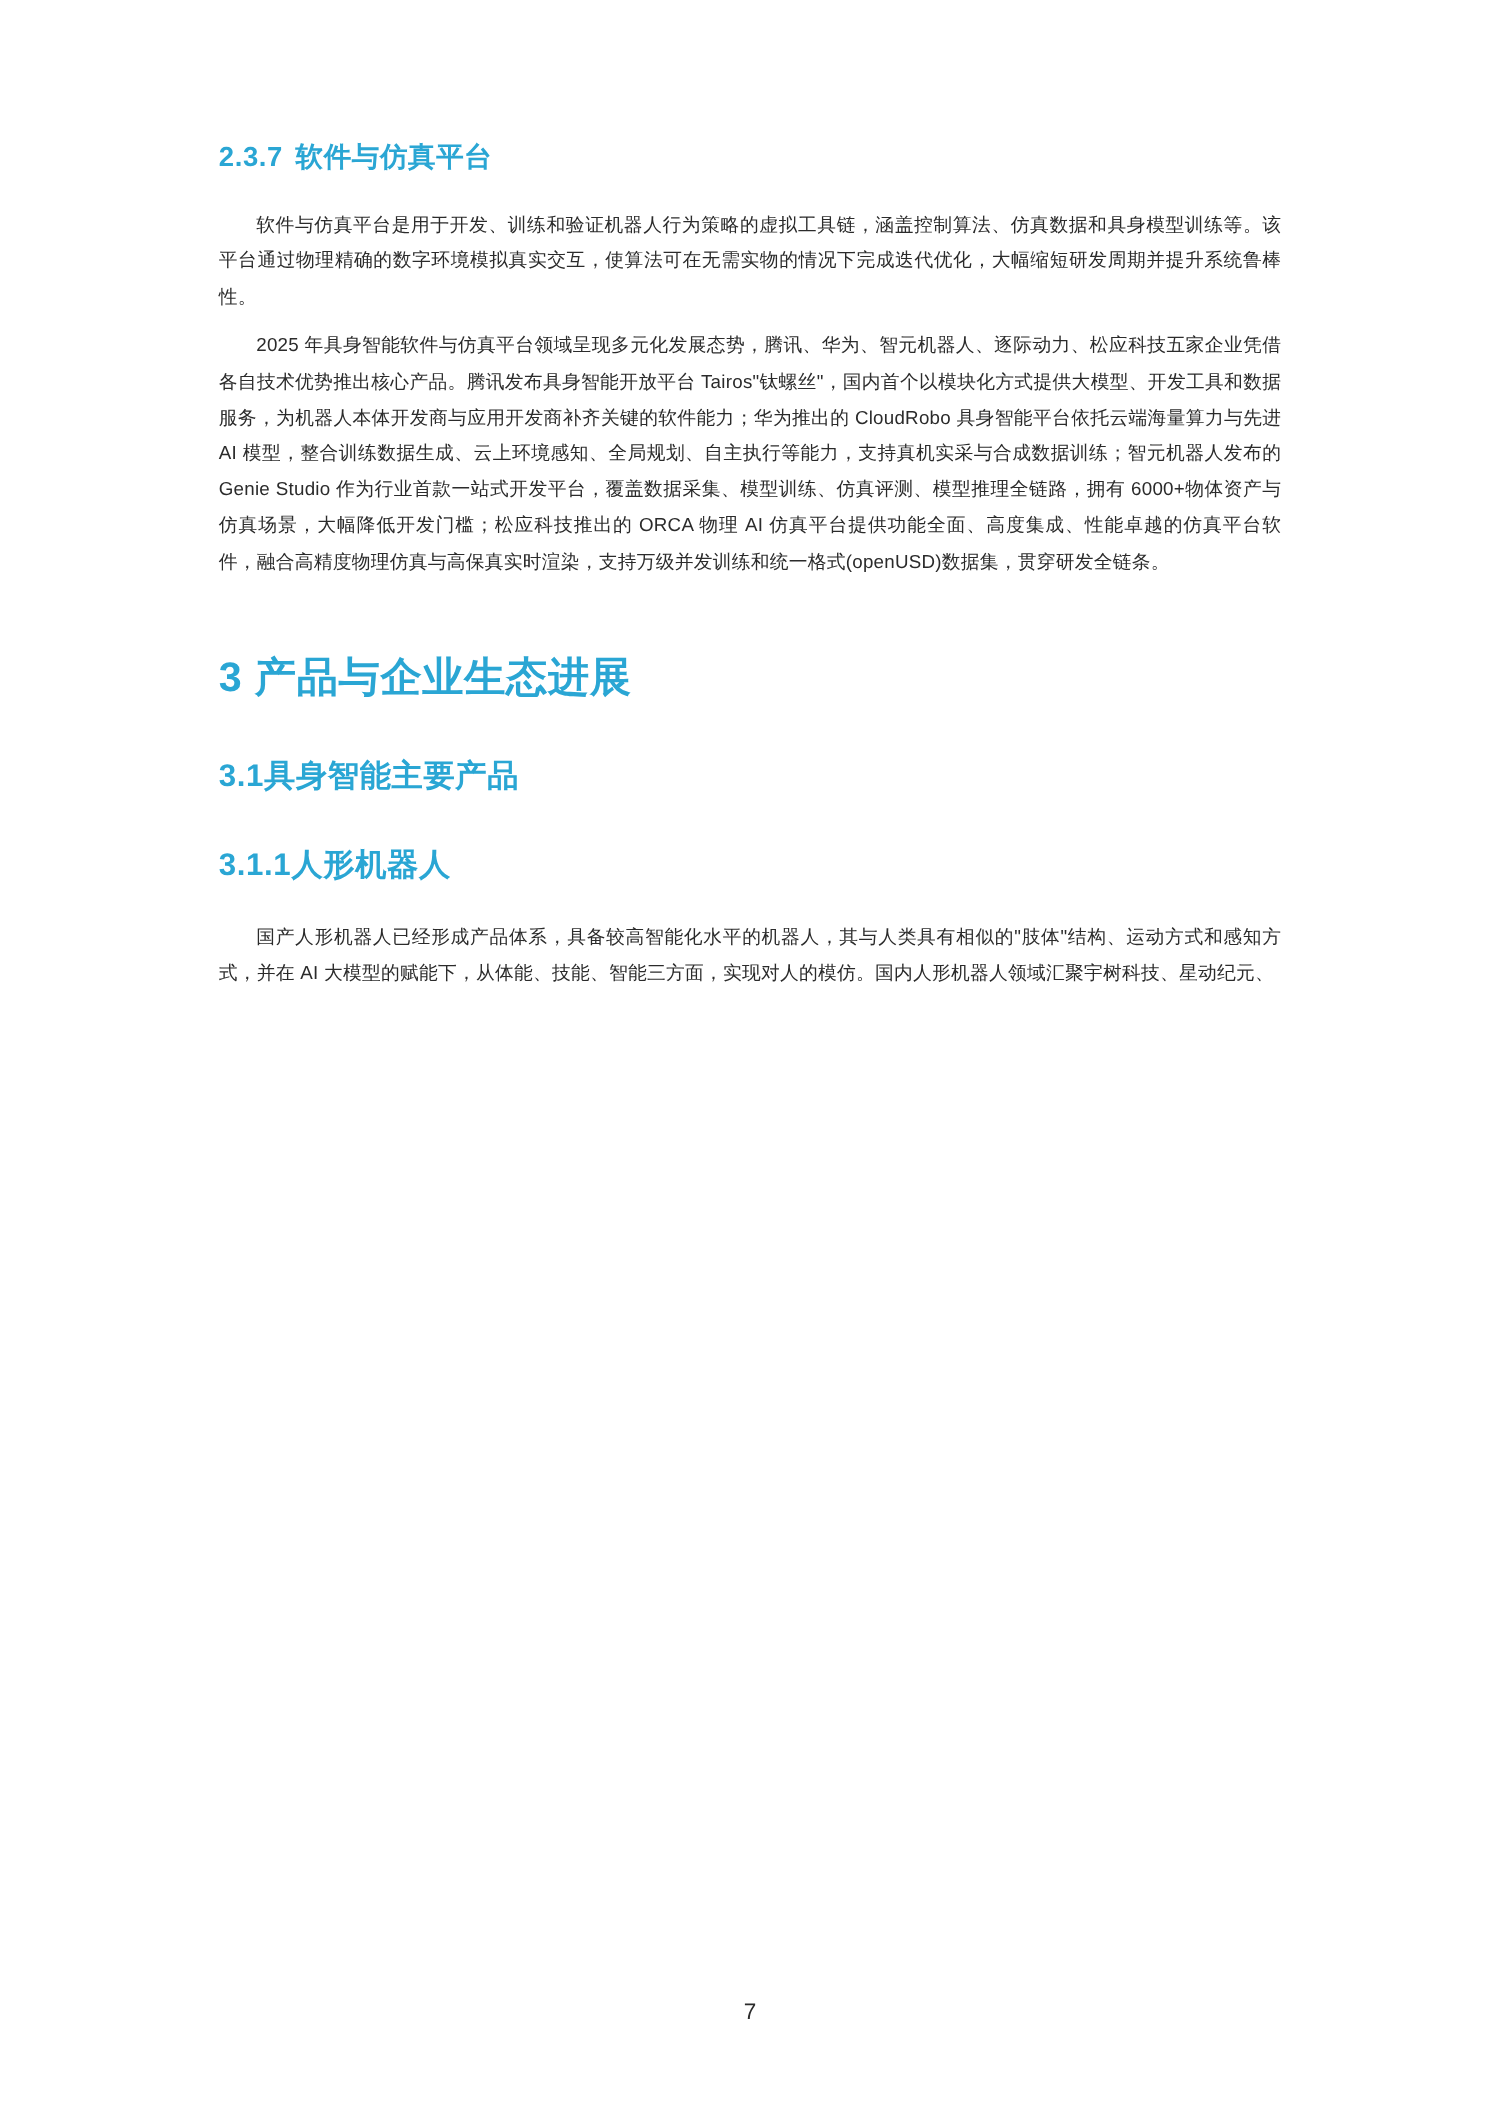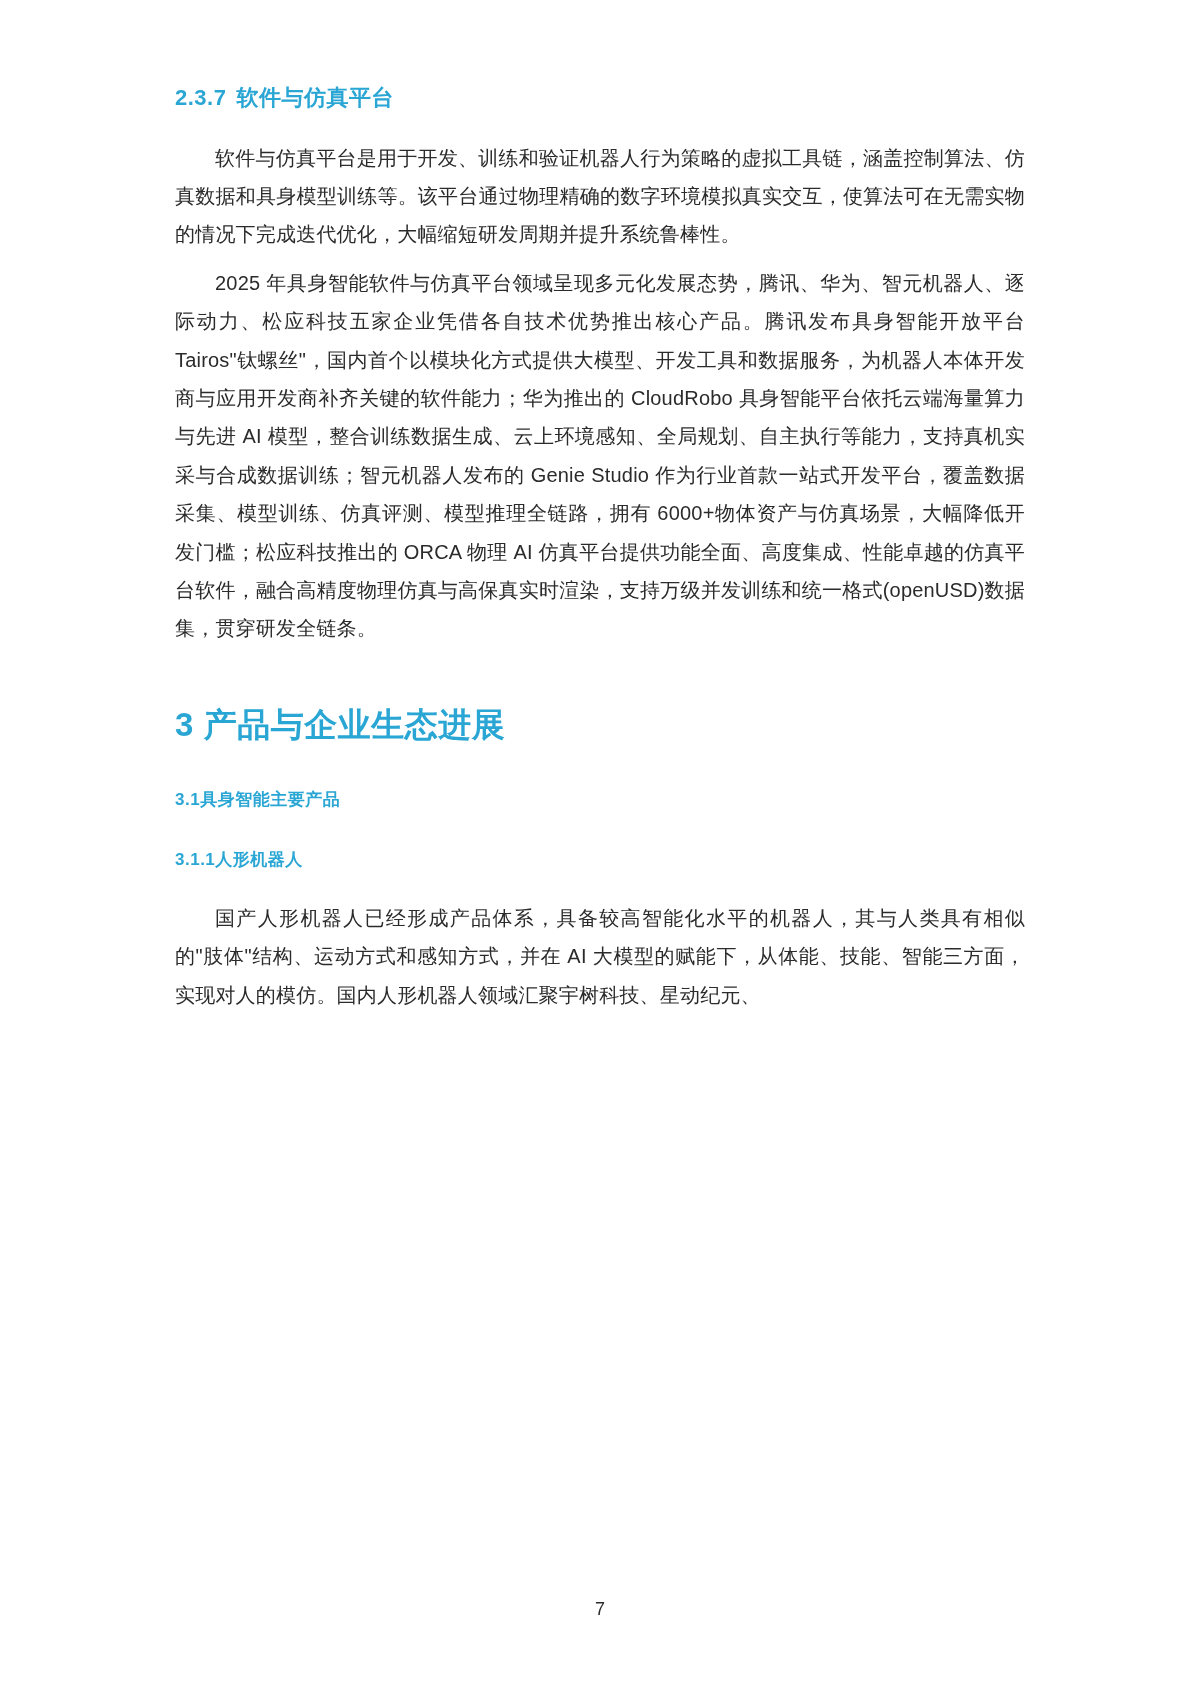--- a/index.html
+++ b/index.html
@@ -12,21 +12,21 @@
     background: #ffffff;
     font-family: "Liberation Sans", sans-serif;
     color: #231f20;
     -webkit-font-smoothing: antialiased;
   }
   .page {
     position: relative;
     width: 1200px;
     height: 1698px;
     box-sizing: border-box;
-    padding: 84px 175px 0 175px;
+    padding: 112px 175px 0 175px;
   }
   .h3 {
     color: #2aa6d4;
     font-size: 22px;
     font-weight: bold;
     letter-spacing: 0.5px;
     margin: 0 0 26px 0;
     line-height: 1.3;
   }
   .h3 .num {
@@ -38,28 +38,28 @@
     font-weight: bold;
     letter-spacing: 0.5px;
     margin: 0 0 18px 0;
     line-height: 1.3;
   }
   .h2 .num {
     margin-right: 10px;
   }
   .h4 {
     color: #2aa6d4;
-    font-size: 17px;
+    font-size: 25px;
     font-weight: bold;
     letter-spacing: 0.5px;
     margin: 0 0 14px 0;
     line-height: 1.3;
   }
   p.body {
-    font-size: 20px;
+    font-size: 15px;
     line-height: 1.92;
     margin: 0 0 10px 0;
     text-align: justify;
     text-justify: inter-ideograph;
     text-indent: 2em;
     letter-spacing: 0.2px;
     color: #2b2b2b;
   }
   .gap-lg {
     height: 46px;

